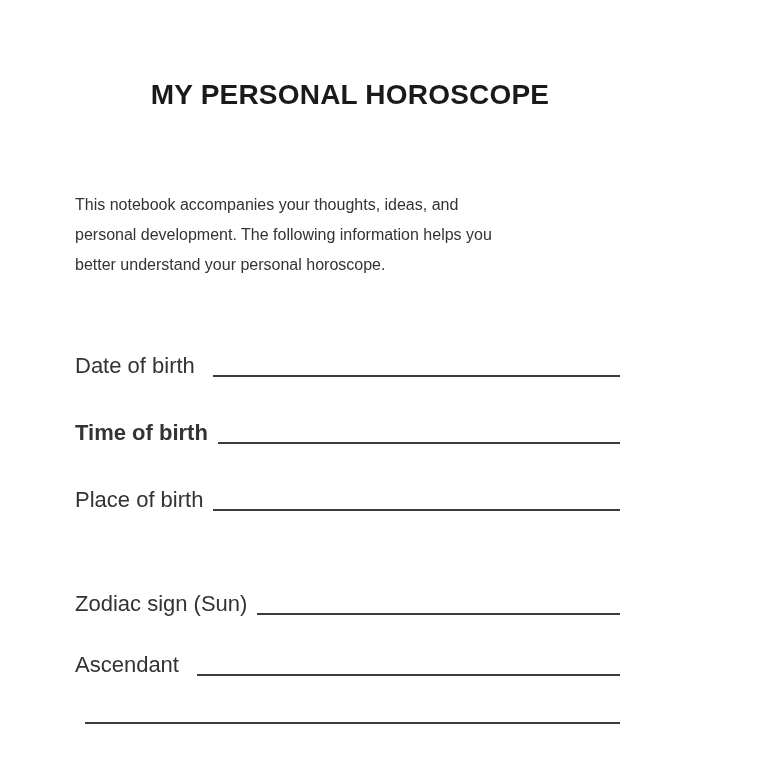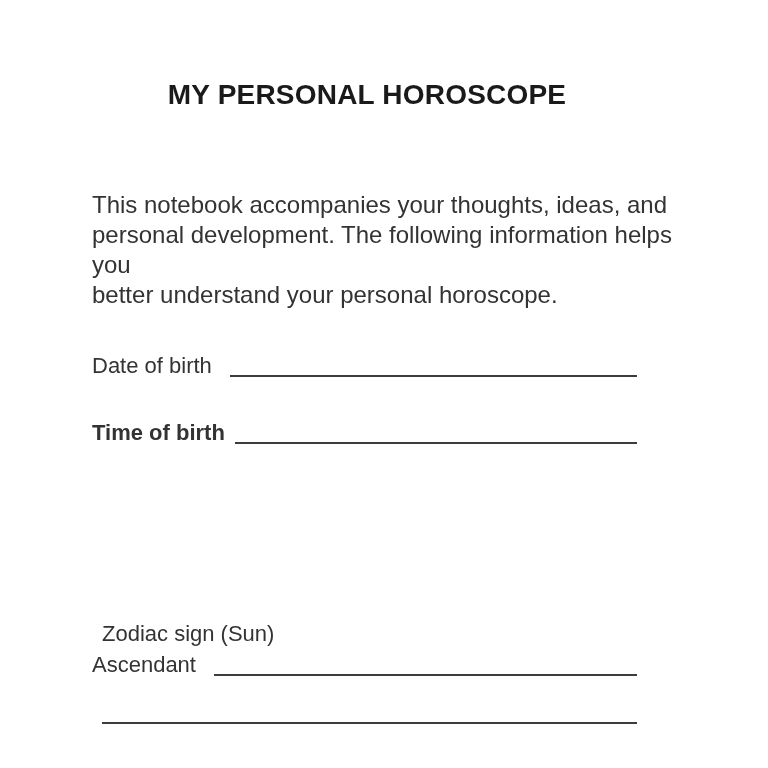--- a/index.html
+++ b/index.html
@@ -7,42 +7,41 @@
     padding: 0;
     background: #ffffff;
   }
   .page {
     position: relative;
     width: 700px;
     height: 768px;
     background: var(--background, #ffffff);
     font-family: "Liberation Sans", "DejaVu Sans", sans-serif;
     overflow: hidden;
-    margin-left: 17px;
   }
   .title {
     position: absolute;
     top: 78px;
     left: 0;
     right: 0;
     margin: 0;
     text-align: center;
     font-size: 28px;
     line-height: 34px;
     font-weight: 700;
     letter-spacing: 0.2px;
     color: var(--title_text, #1a1a1a);
   }
   .intro {
     position: absolute;
     top: 190px;
     left: 75px;
     width: 625px;
     margin: 0;
-    font-size: 24px;
+    font-size: 16px;
     line-height: 30px;
     color: var(--body_text, #333333);
     white-space: pre-line;
   }
   .field {
     position: absolute;
     left: 75px;
     right: 80px;
     display: flex;
     align-items: baseline;
@@ -63,21 +62,21 @@
     top: 4px;
     min-width: 0;
   }
   .field .blank-line.wide-gap {
     margin-left: 18px;
   }
   
   .field.row-0 { top: 352px; }
   .field.row-1 { top: 419px; font-weight: bold; }
   .field.row-2 { top: 486px; }
-  .field.row-3 { top: 620px; flex-direction: column; }
+  .field.row-3 { top: 590px; }
   .field.row-4 { top: 651px; }
   .field.row-5 { top: 718px; }
 </style>
 </head>
 <body>
 
 <div class="page">
 
   <h1 class="title">MY PERSONAL HOROSCOPE</h1>
 
@@ -88,20 +87,24 @@
   <div class="field row-0">
     <span class="label">Date of birth</span>
     <span class="blank-line wide-gap"></span>
   </div>
 
   <div class="field row-1">
     <span class="label">Time of birth</span>
     <span class="blank-line"></span>
   </div>
 
+  <div class="field row-2">
+    <span class="label">Place of birth</span>
+    <span class="blank-line"></span>
+  </div>
 
   <div class="field row-3">
     <span class="label">Zodiac sign (Sun)</span>
     <span class="blank-line"></span>
   </div>
 
   <div class="field row-4">
     <span class="label">Ascendant</span>
     <span class="blank-line wide-gap"></span>
   </div>

